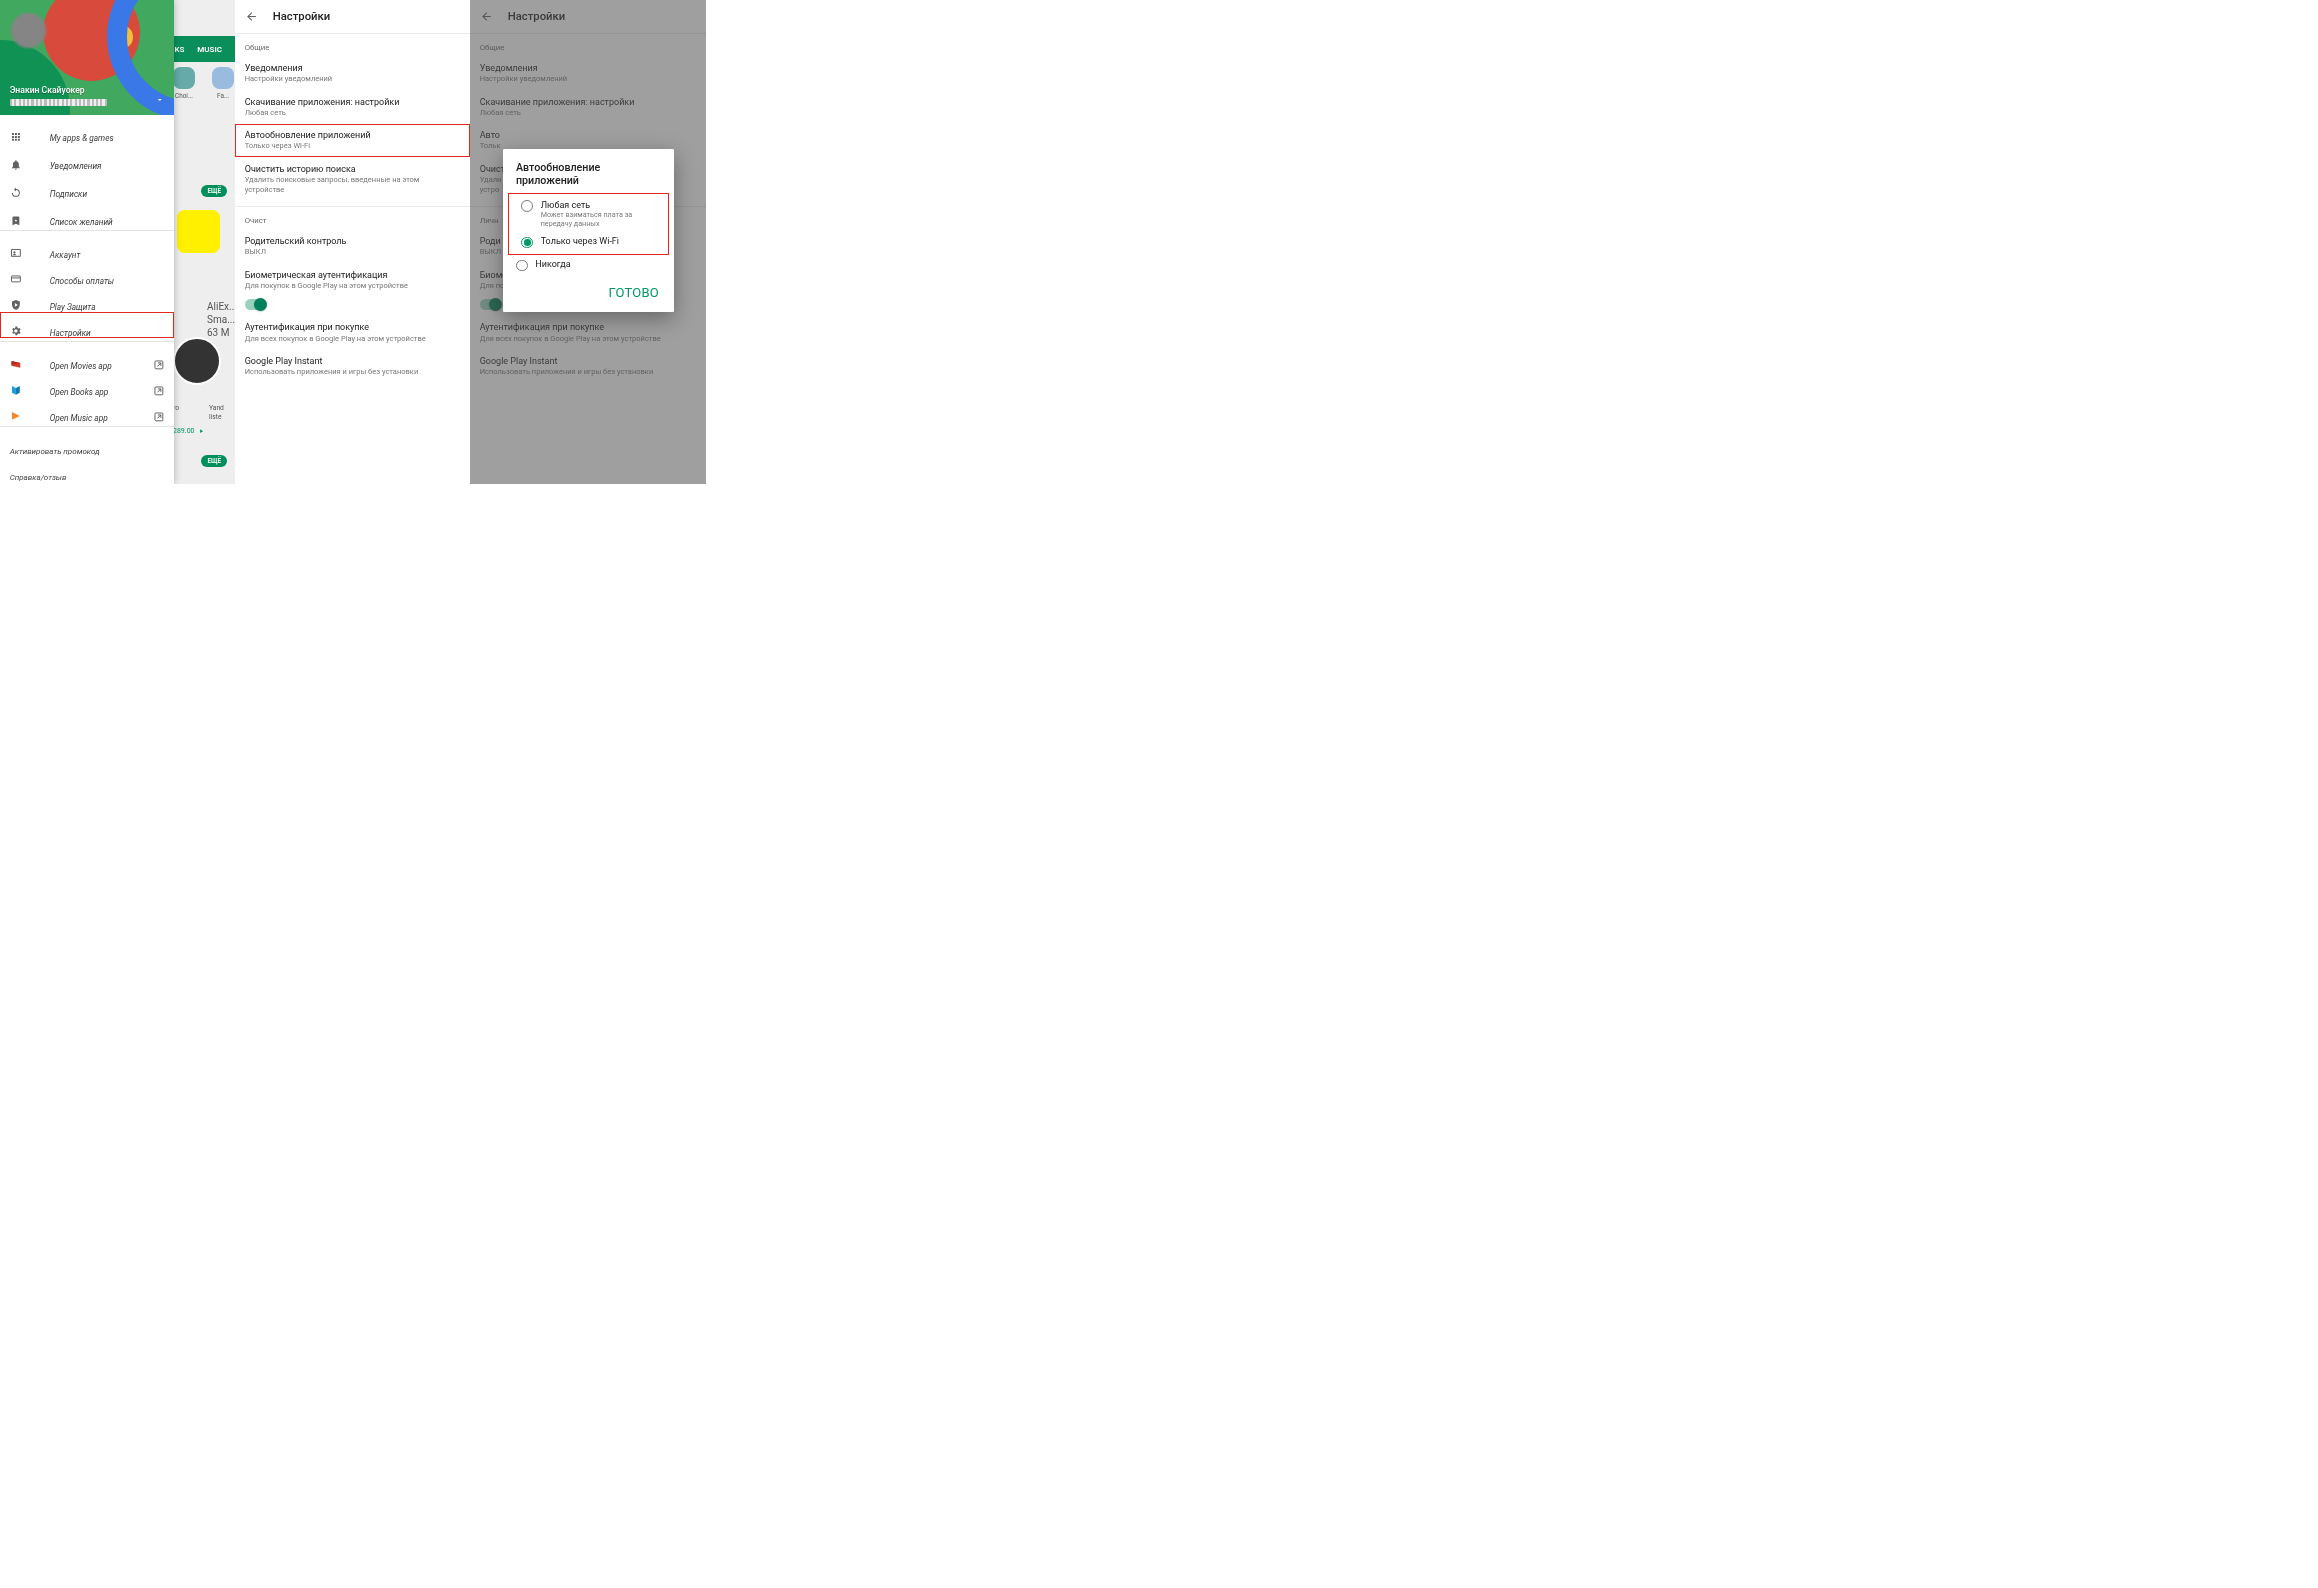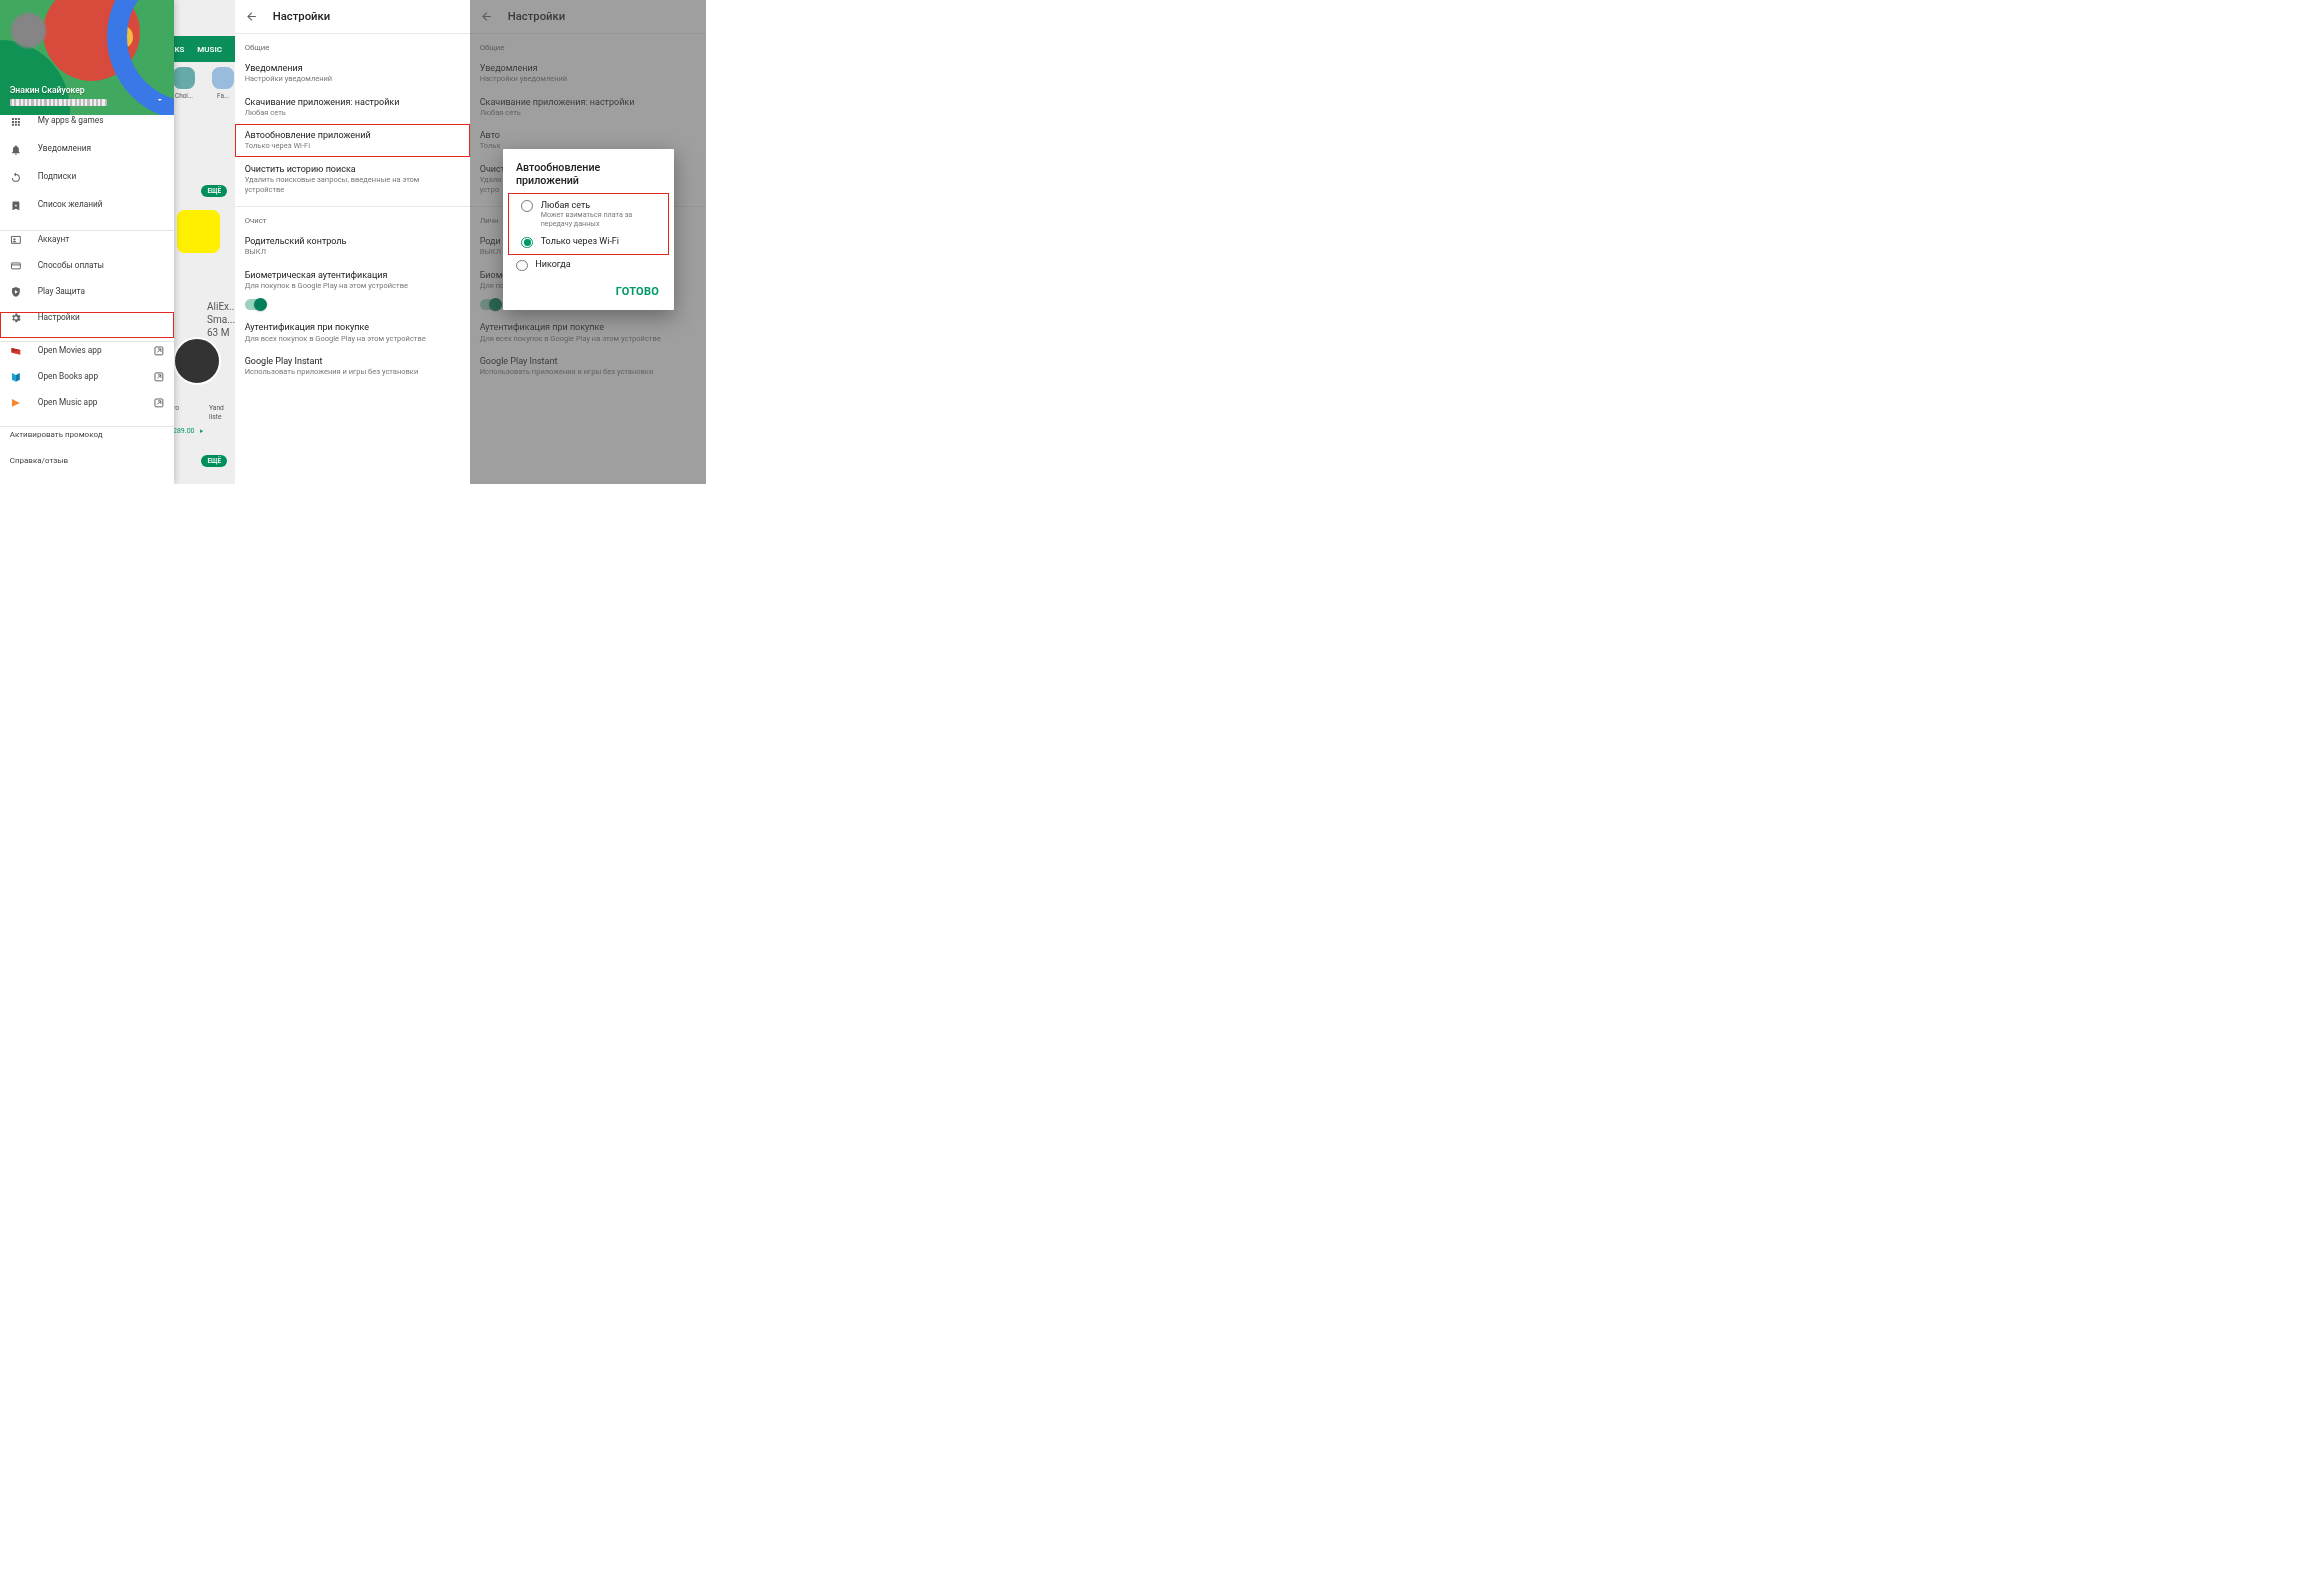--- a/index.html
+++ b/index.html
@@ -60,23 +60,24 @@
     border-radius: 50%; background: #888;
     filter: blur(1.1px) contrast(.6);
   }
   .dh-name { position: absolute; bottom: 20.4px; left: 9.7px; font-size: 8.6px; font-weight: 500; text-shadow: 0 0.5px 1.1px rgba(0,0,0,.3);}
   .dh-email{ position: absolute; bottom: 8.6px; left: 9.7px; width: 97px; height: 7.5px;
              background: repeating-linear-gradient(90deg,#bbb 0 2.1px,#eee 2.1px 4.3px); filter: blur(0.5px); border-radius: 1.1px;}
   .dh-chev { position: absolute; bottom: 10.7px; right: 9.7px; }
 
   .drawer-list { flex: 1; overflow-y: auto; }
   .ditem {
-    display: flex; align-items: flex-start; height: 28px;
-    padding: 0 9.7px; gap: 15px; color: #3a3a3a; font-size: 8.3px;
+    display: flex; align-items: flex-end; height: 28px;
+    padding: 0 9.7px; gap: 27px; color: #3a3a3a; font-size: 8.3px;
     cursor: pointer;
+    font-style: italic;
   }
   .ditem .ic { width: 13px; height: 13px; display: flex; align-items: center; justify-content: center; color: #616161; }
   .ditem.compact { height: 26px; }
   .ditem .trail { margin-left: auto; color: #616161; }
   .dsep { height: 0.5px; background: #e4e4e4; margin: 3.2px 0; }
   .ditem.footer { height: 26px; font-size: 8px; color: #444; }
   .hl-red { outline: 1.6px solid #e1281c; outline-offset: -1.6px; }
   .color-ic svg { display:block;}
 
   
@@ -125,21 +126,21 @@
     width: 11.8px; height: 11.8px; border: 1.1px solid #777; border-radius: 50%;
     flex: 0 0 11.8px; margin-top: 0.5px; position: relative;
   }
   .radio.sel { border-color: #009966; }
   .radio.sel::after {
     content: ""; position: absolute; inset: 1.6px; border-radius: 50%; background: #009966;
   }
   .opt .lbl { font-size: 9px; }
   .opt .sub { font-size: 7.2px; color: #7a7a7a; }
   .dlg-actions { text-align: right; padding: 5.4px 9.7px 3.2px; }
-  .dlg-btn { color: #009966; font-weight: 700; font-size: 11px; letter-spacing: 0.2px; cursor: pointer; padding: 4.3px 5.4px; display: inline-block;}
+  .dlg-btn { color: #009966; font-weight: 400; font-size: 13px; letter-spacing: 0.2px; cursor: pointer; padding: 4.3px 5.4px; display: inline-block;}
   .opt-box { outline: 1.6px solid #e1281c; outline-offset: -1.1px; margin: 0 5.4px; padding-top:2.1px; padding-bottom:2.1px;}
   svg { display: block; }
 </style>
 </head>
 <body>
 
 <div class="col col1">
   <div class="store-bg">
     <div class="store-tabs">
       <span>KS</span>

